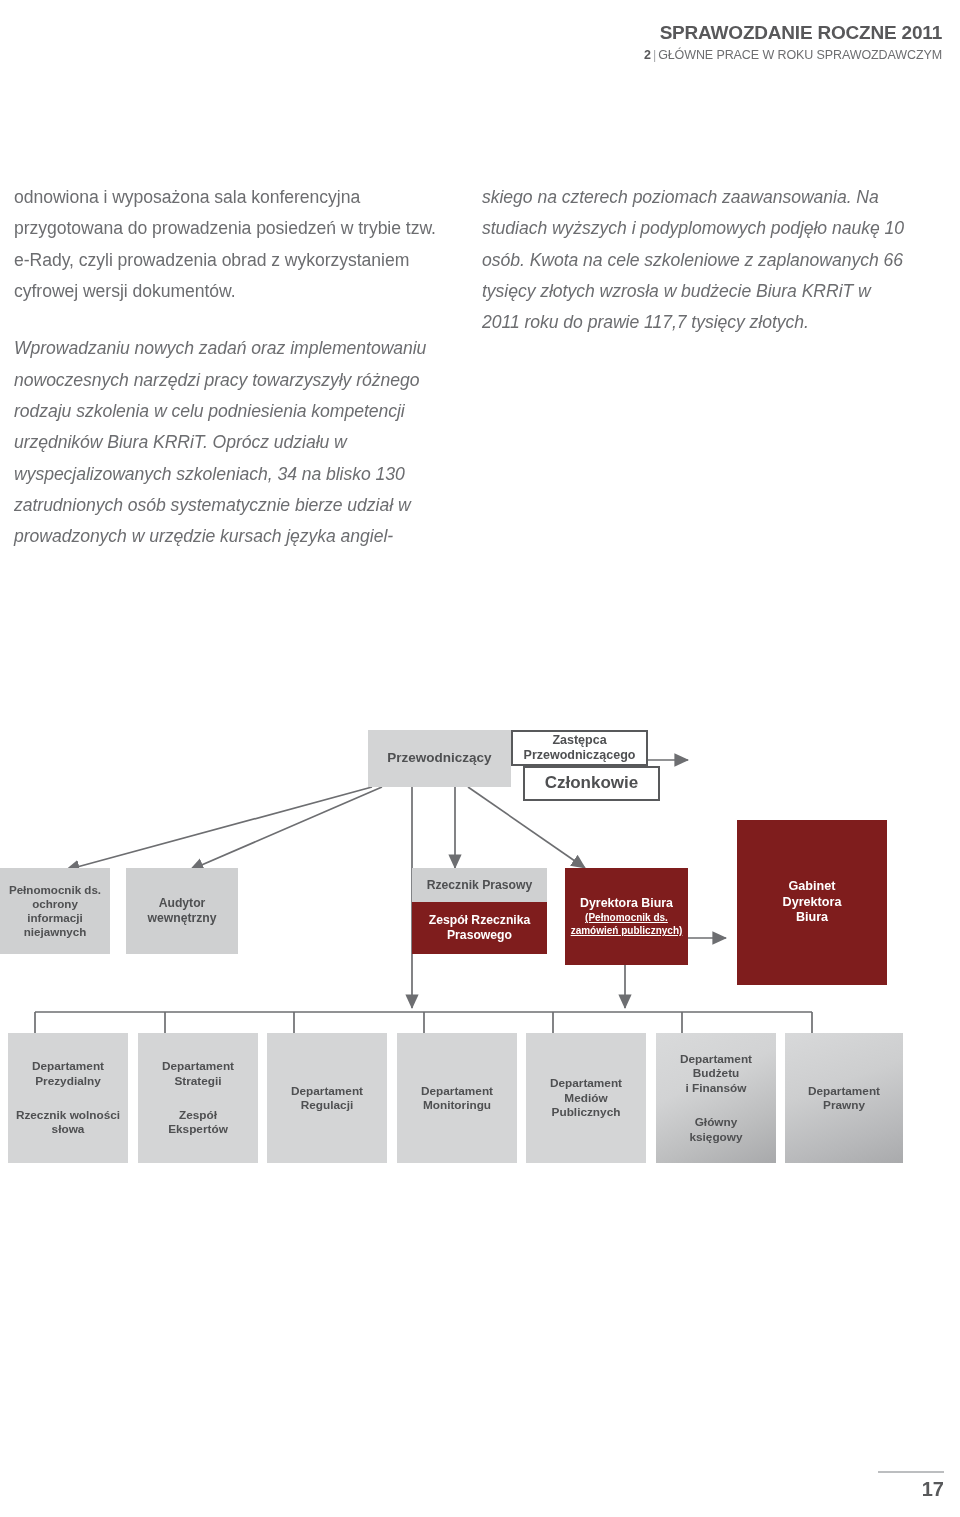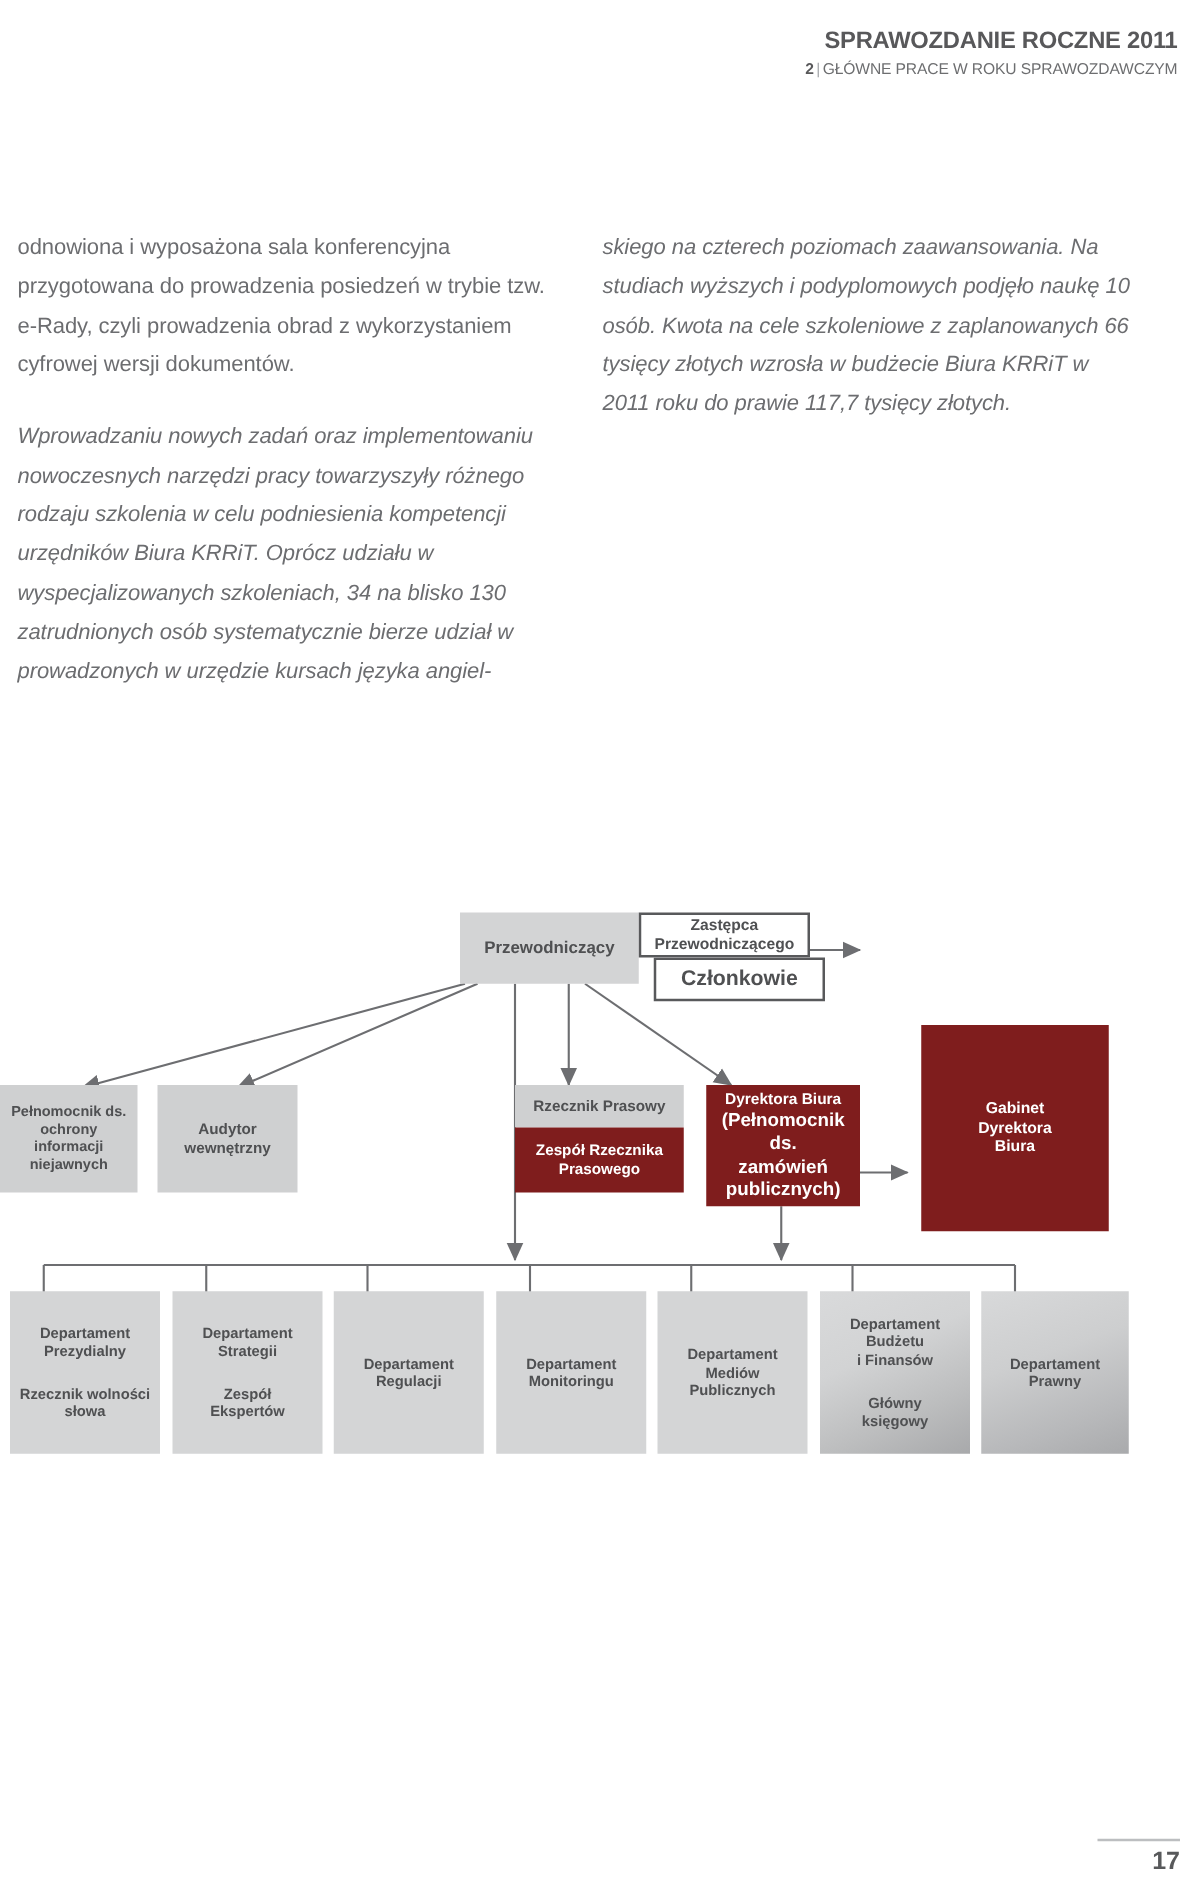--- a/index.html
+++ b/index.html
@@ -108,23 +108,24 @@
     background: linear-gradient(155deg, #d9dadb 0%, #d2d3d4 38%, #bcbdbe 72%, #a8a9ab 100%);
     color: #4f5052;
   }
   .grad-b {
     background: linear-gradient(160deg, #d8d9da 0%, #cdcecf 40%, #b7b8ba 78%, #a9aaac 100%);
     color: #4f5052;
   }
 
   .sub-note {
     font-weight: bold;
-    font-size: 15px;
+    font-size: 10px;
     line-height: 1.2;
     margin-top: 1px;
+    text-decoration: underline;
   }
   .spacer-gap { height: 20px; }
 
   
   .footer {
     position: absolute;
     right: 16px;
     bottom: 18px;
     text-align: right;
     width: 120px;

